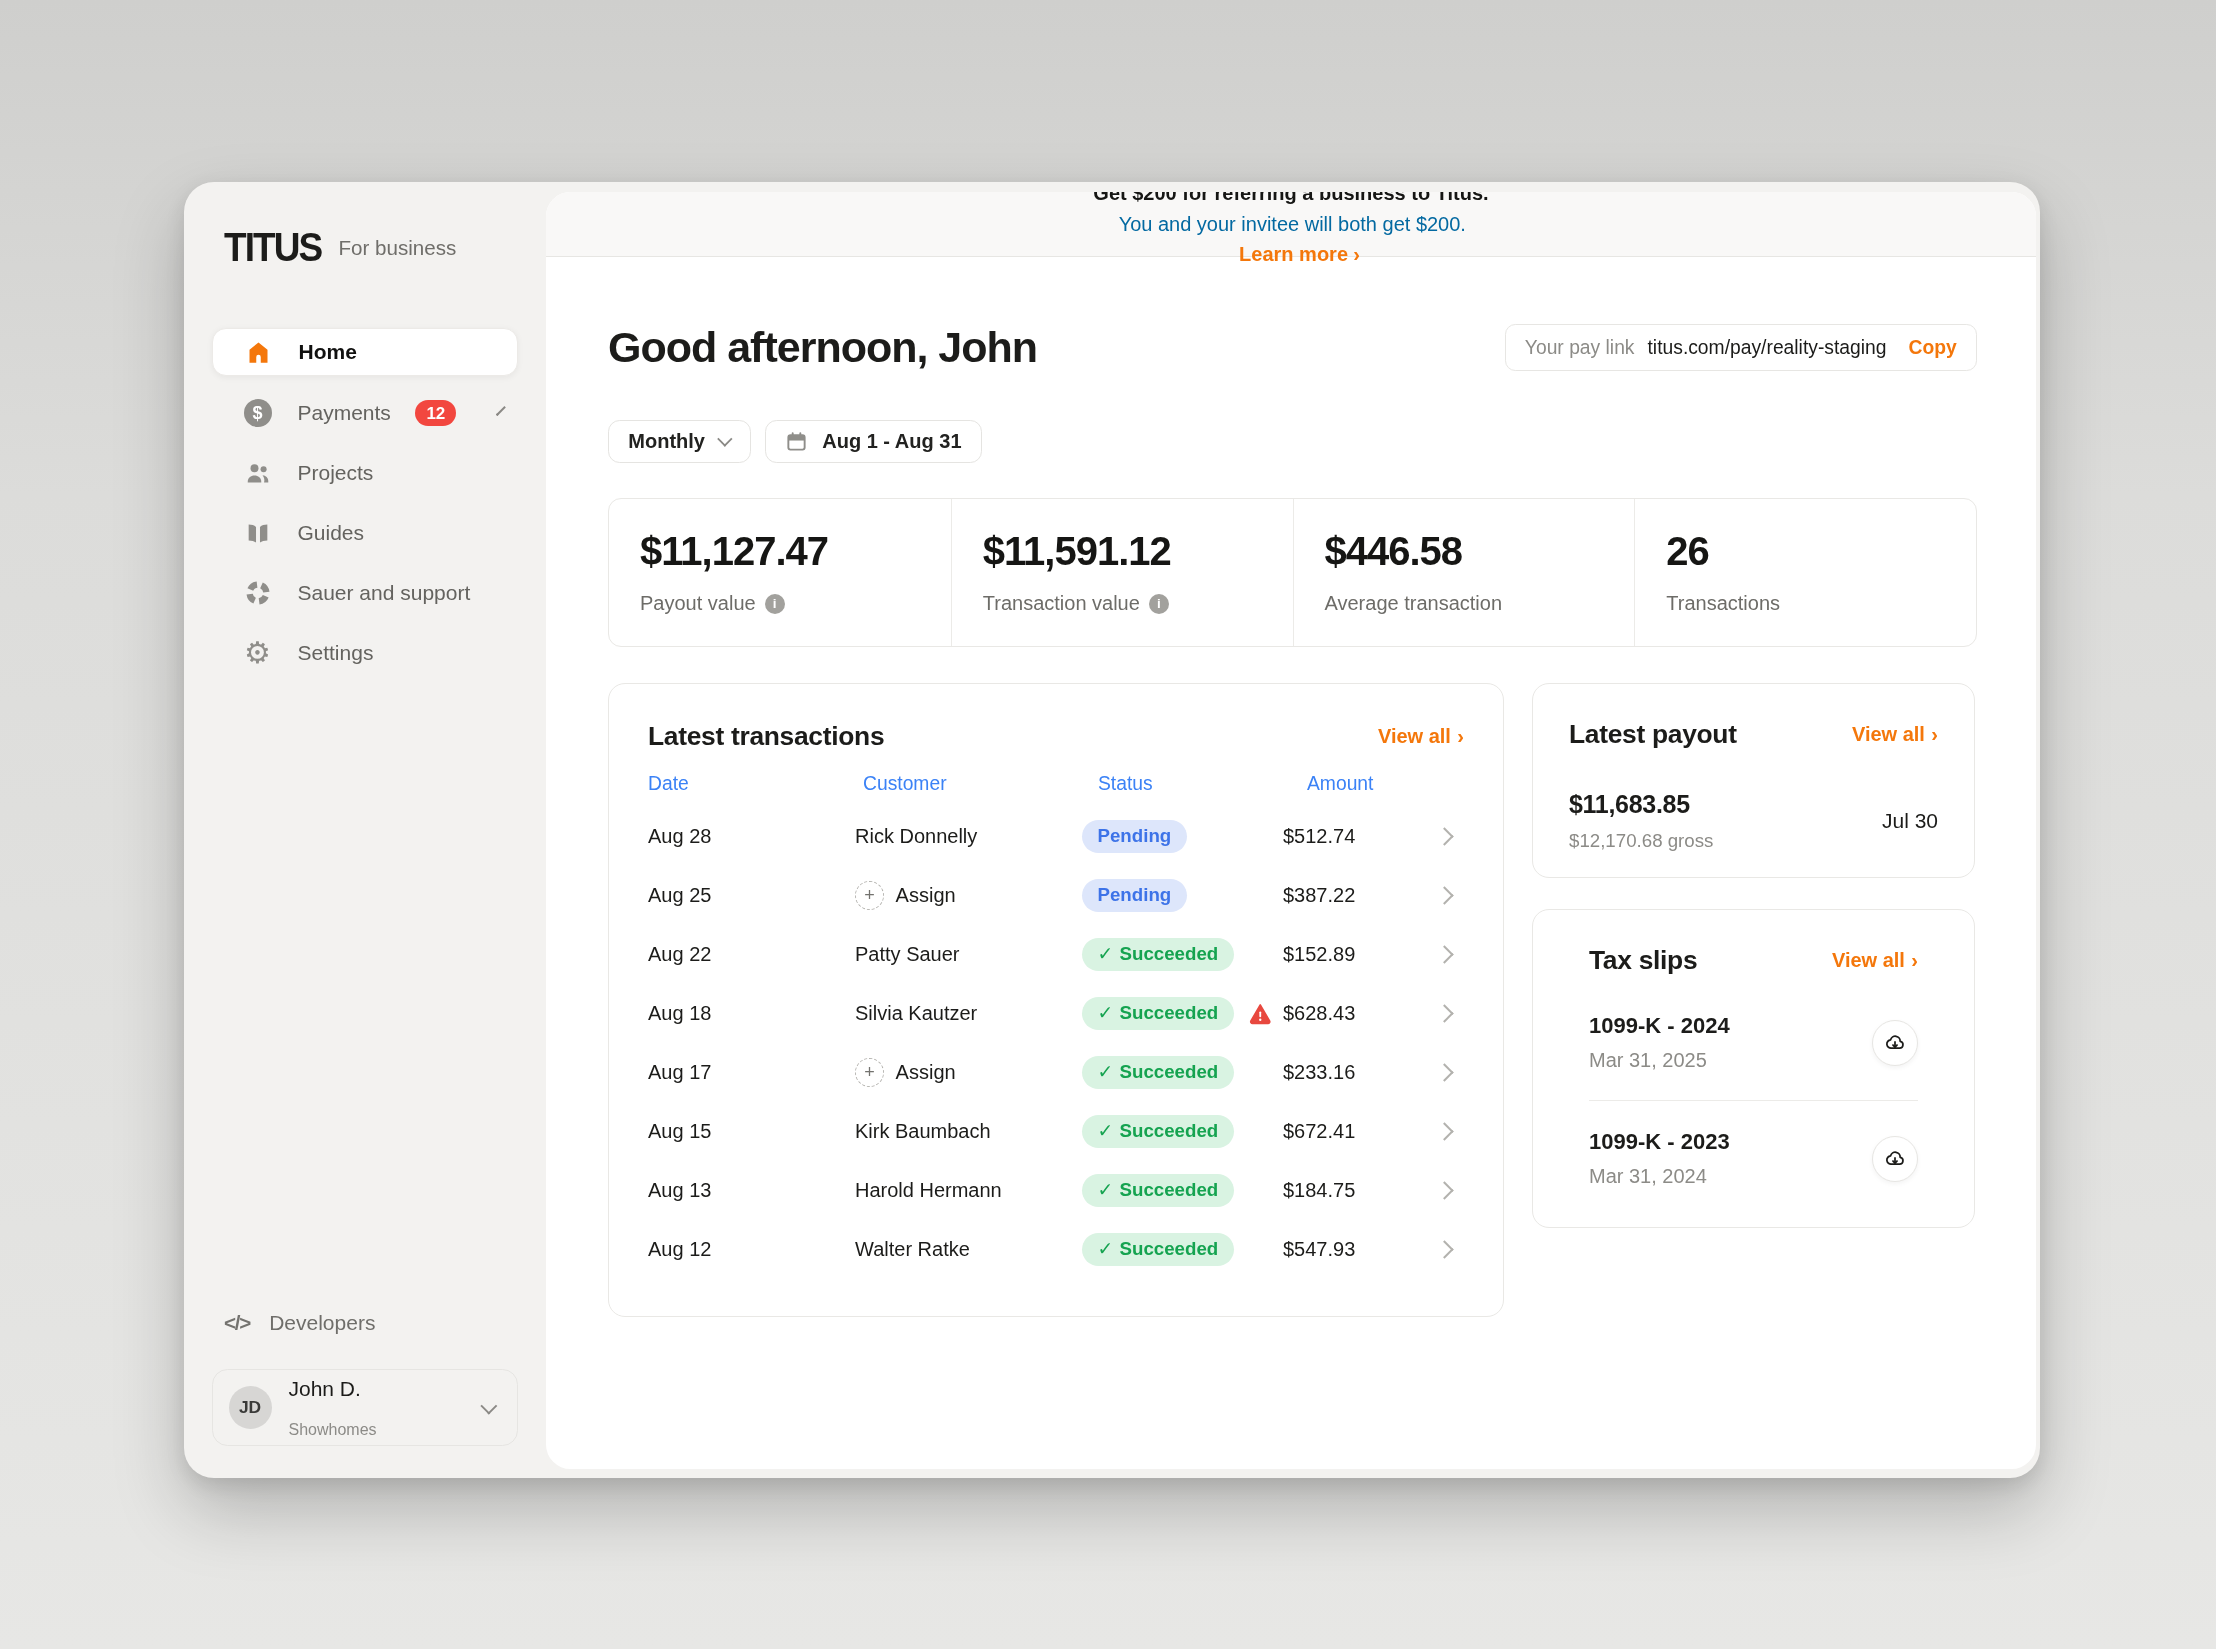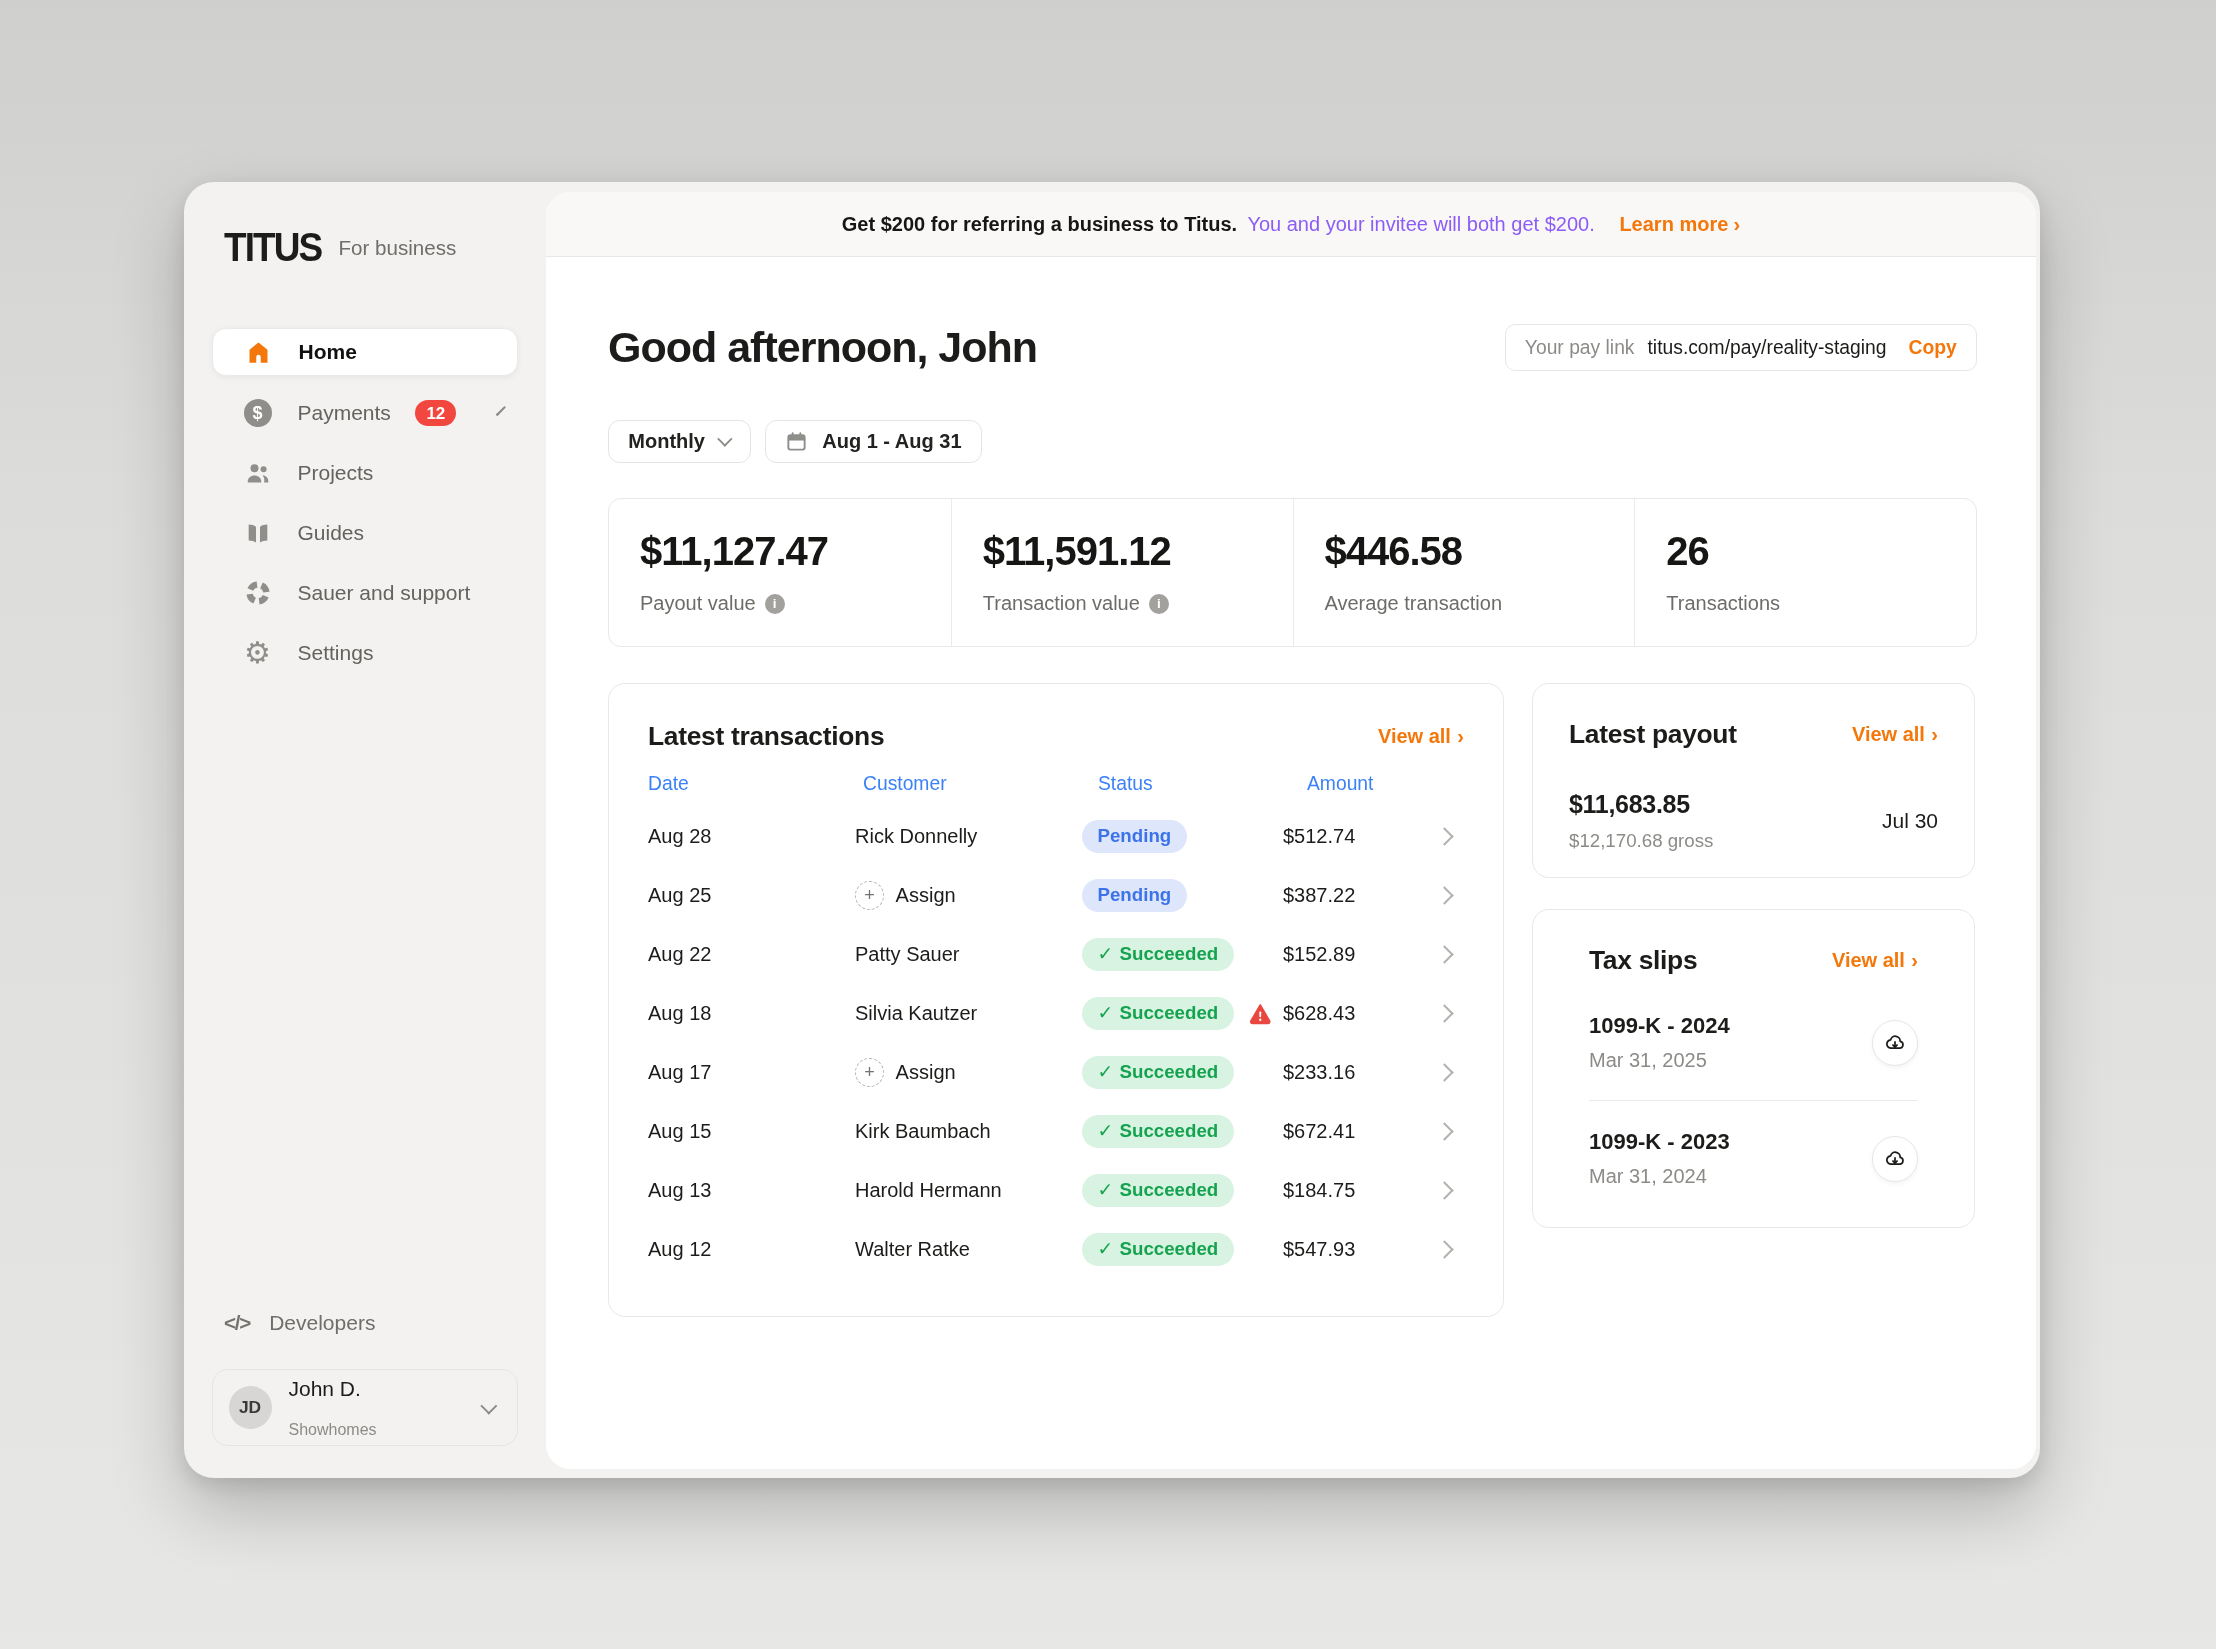--- a/index.html
+++ b/index.html
@@ -32,23 +32,23 @@
   .side-bottom{margin-top:auto;}
   .dev-row{display:flex;align-items:center;gap:19.3px;margin:0 0 34px 40px;color:#6f6e6a;font-size:21px;}
   .code-ic{font-size:20.6px;font-weight:700;color:#74736f;letter-spacing:-1.3px;}
   .profile{margin:0 28px 32px 28px;height:75px;border:1.3px solid #e6e5e2;border-radius:15.5px;display:flex;align-items:center;gap:17px;padding:0 22px 0 15.5px;}
   .avatar{width:43px;height:43px;border-radius:50%;background:#d7d6d4;display:flex;align-items:center;justify-content:center;font-size:17.4px;font-weight:700;color:#3a3a38;}
   .prof-text{flex:1;display:flex;flex-direction:column;gap:20px;}
   .prof-name{font-size:21px;color:#1c1c1a;}
   .prof-org{font-size:16px;color:#8c8b87;}
   
   .main{position:absolute;left:362px;top:10.3px;width:1490px;height:1277px;background:#ffffff;border-radius:24.5px;overflow:hidden;}
-  .banner{height:64px;background:#f9f8f7;border-bottom:1.3px solid #e7e6e3;display:flex;align-items:center;justify-content:center;gap:7.7px;font-size:20px;}
+  .banner{height:64px;background:#f9f8f7;border-bottom:1.3px solid #e7e6e3;display:flex;align-items:center;justify-content:center;gap:7.7px;font-size:20px;flex-direction:column;}
   .banner .b-bold{font-weight:700;color:#161614;}
-  .banner .b-text{color:#8b5cf6;margin-left:2.6px;}
+  .banner .b-text{color:#0369a1;margin-left:2.6px;}
   .banner .b-link{color:#f4770b;font-weight:600;margin-left:17px;display:flex;align-items:center;gap:5.2px;}
   .content{padding:0 59px 0 62px;}
   .header-row{margin-top:66px;display:flex;align-items:center;justify-content:space-between;}
   .greeting{font-size:43px;font-weight:700;letter-spacing:-1px;margin:0;text-align:center;}
   .paylink{height:45px;border:1.3px solid #e7e6e3;border-radius:10.3px;background:#fff;display:flex;align-items:center;gap:13px;padding:0 19.3px;font-size:19.3px;}
   .pl-label{color:#8c8b87;}
   .pl-url{color:#1b1b19;font-weight:500;}
   .pl-copy{color:#f4770b;font-weight:600;margin-left:9px;}
   .filters{margin-top:48px;display:flex;gap:14px;}
   .chip{height:41px;border:1.3px solid #e5e4e1;border-radius:11.6px;background:#fff;display:flex;align-items:center;gap:14px;padding:0 19.3px;font-size:20px;font-weight:600;color:#222220;}

